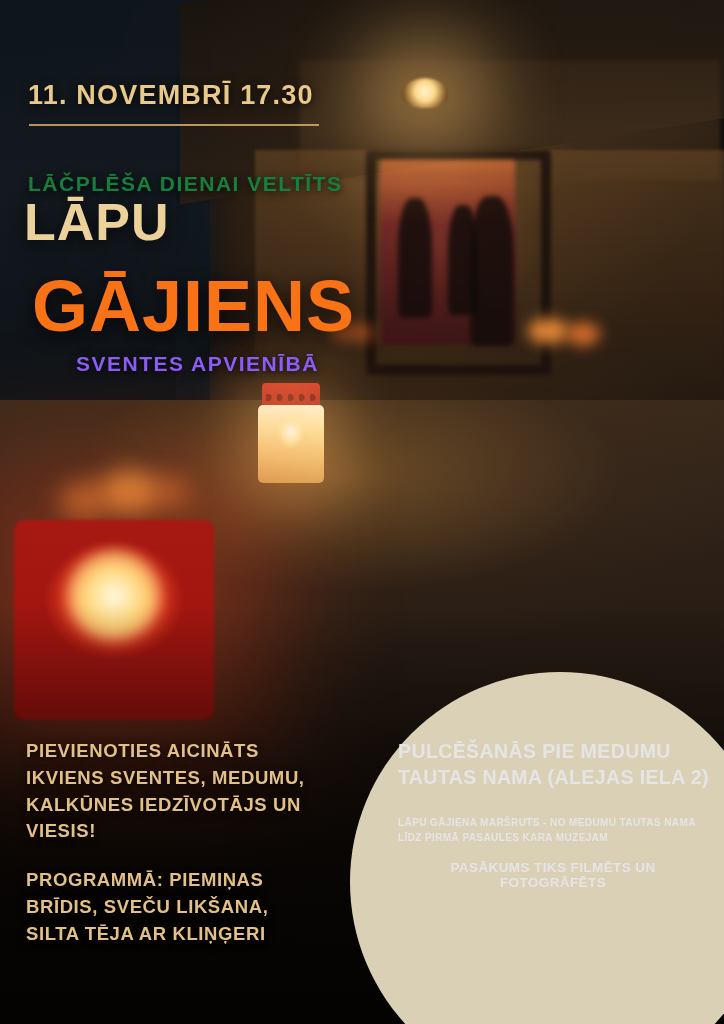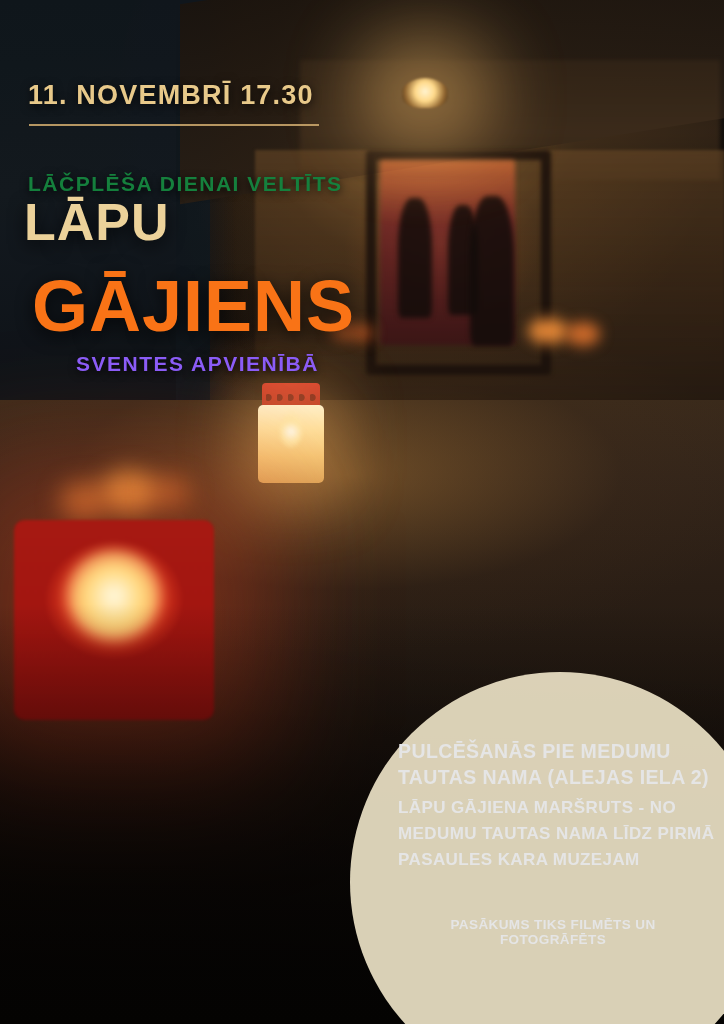--- a/index.html
+++ b/index.html
@@ -277,28 +277,28 @@
     width: 318px;
     color: #e5e5e5;
   }
   .circle-title {
     font-size: 19.5px;
     font-weight: bold;
     line-height: 1.35;
     letter-spacing: .4px;
   }
   .circle-body {
-    margin-top: 4px;
-    font-size: 17px;
+    margin-top: 24px;
+    font-size: 10px;
     font-weight: bold;
     line-height: 1.55;
     letter-spacing: .4px;
   }
   .circle-note {
-    margin-top: 43px;
+    margin-top: 14px;
     font-size: 13.5px;
     font-weight: bold;
     letter-spacing: .4px;
     text-align: center;
     padding-right: 8px;
   }
 </style>
 </head>
 <body>
 
@@ -342,20 +342,24 @@
   <div class="content">
 
     <div class="date-line">11. NOVEMBRĪ 17.30</div>
     <div class="date-rule"></div>
 
     <div class="ded">LĀČPLĒŠA DIENAI VELTĪTS</div>
     <div class="title1">LĀPU</div>
     <div class="title2">GĀJIENS</div>
     <div class="subtitle">SVENTES APVIENĪBĀ</div>
 
+    <div class="left-block">
+      <div class="para1">PIEVIENOTIES AICINĀTS IKVIENS SVENTES, MEDUMU, KALKŪNES IEDZĪVOTĀJS UN VIESIS!</div>
+      <div class="para2">PROGRAMMĀ:  PIEMIŅAS BRĪDIS,  SVEČU  LIKŠANA, SILTA TĒJA AR KLIŅĢERI</div>
+    </div>
 
     <div class="circle"></div>
     <div class="circle-text">
       <div class="circle-title">PULCĒŠANĀS PIE MEDUMU TAUTAS NAMA (ALEJAS IELA 2)</div>
       <div class="circle-body">LĀPU GĀJIENA MARŠRUTS - NO MEDUMU TAUTAS NAMA LĪDZ PIRMĀ PASAULES KARA MUZEJAM</div>
       <div class="circle-note">PASĀKUMS TIKS FILMĒTS UN FOTOGRĀFĒTS</div>
     </div>
 
   </div>
 </div>

